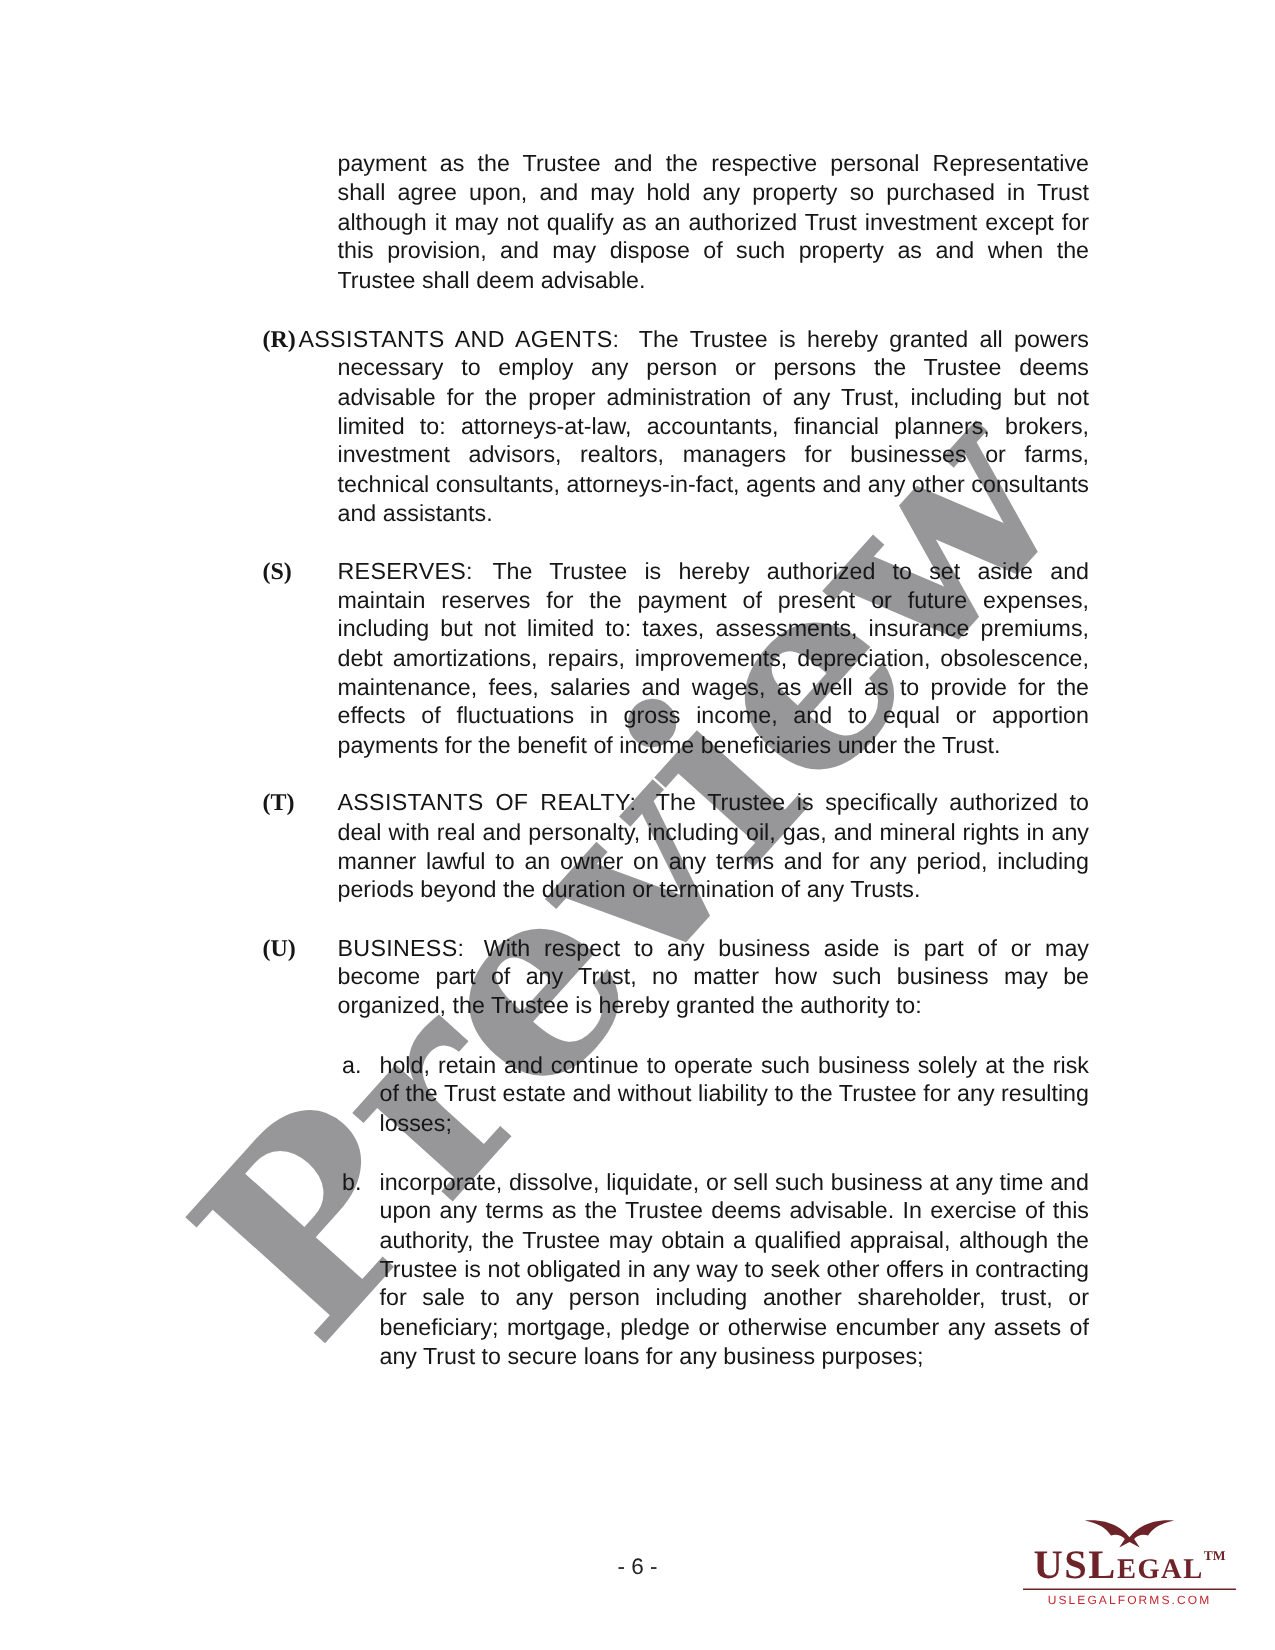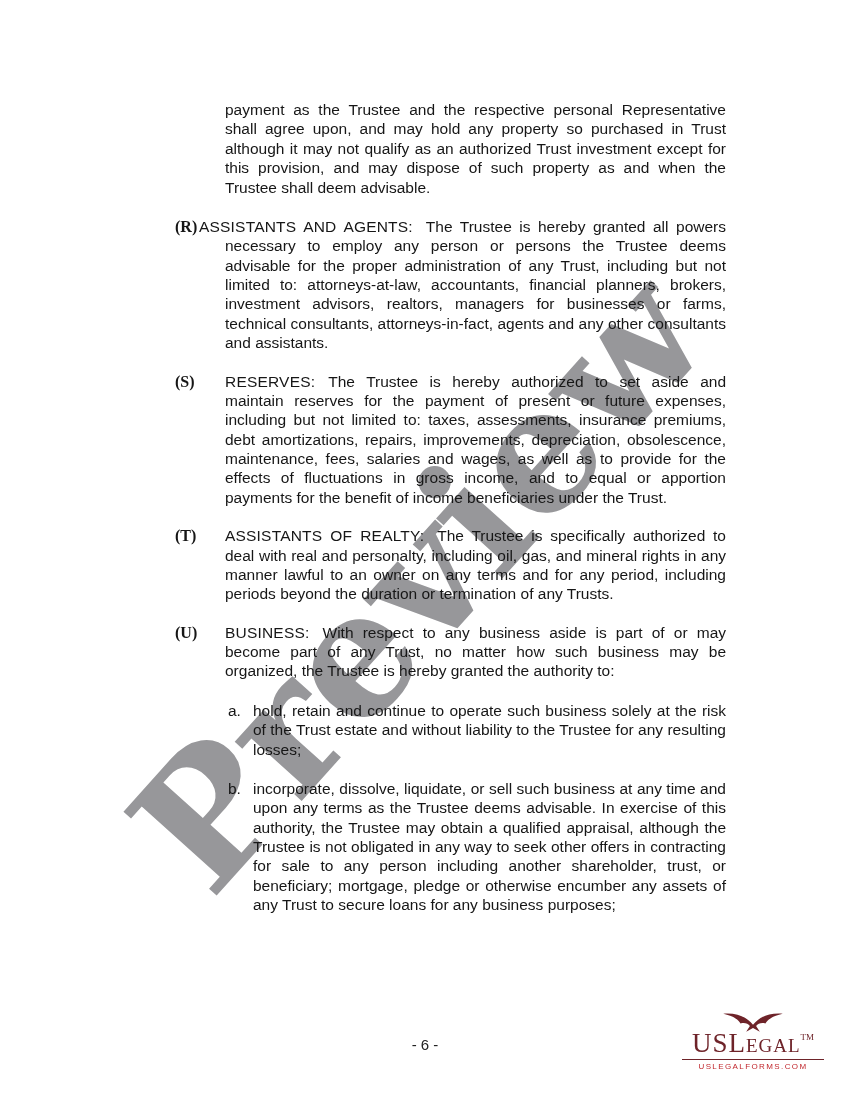--- a/index.html
+++ b/index.html
@@ -100,21 +100,21 @@
   .logo {
     position: absolute;
     right: 22px;
     top: 0;
     width: 150px;
     text-align: center;
   }
   .eagle { display: block; margin: 0 auto -4px auto; }
   .brand {
     font-family: "Liberation Serif", serif;
-    font-weight: normal;
+    font-weight: bold;
     font-variant: small-caps;
     font-size: 27px;
     letter-spacing: 1px;
     color: #6e2329;
     line-height: 1.05;
   }
   .brand sup {
     font-size: 9px;
     font-variant: normal;
     letter-spacing: 0;

